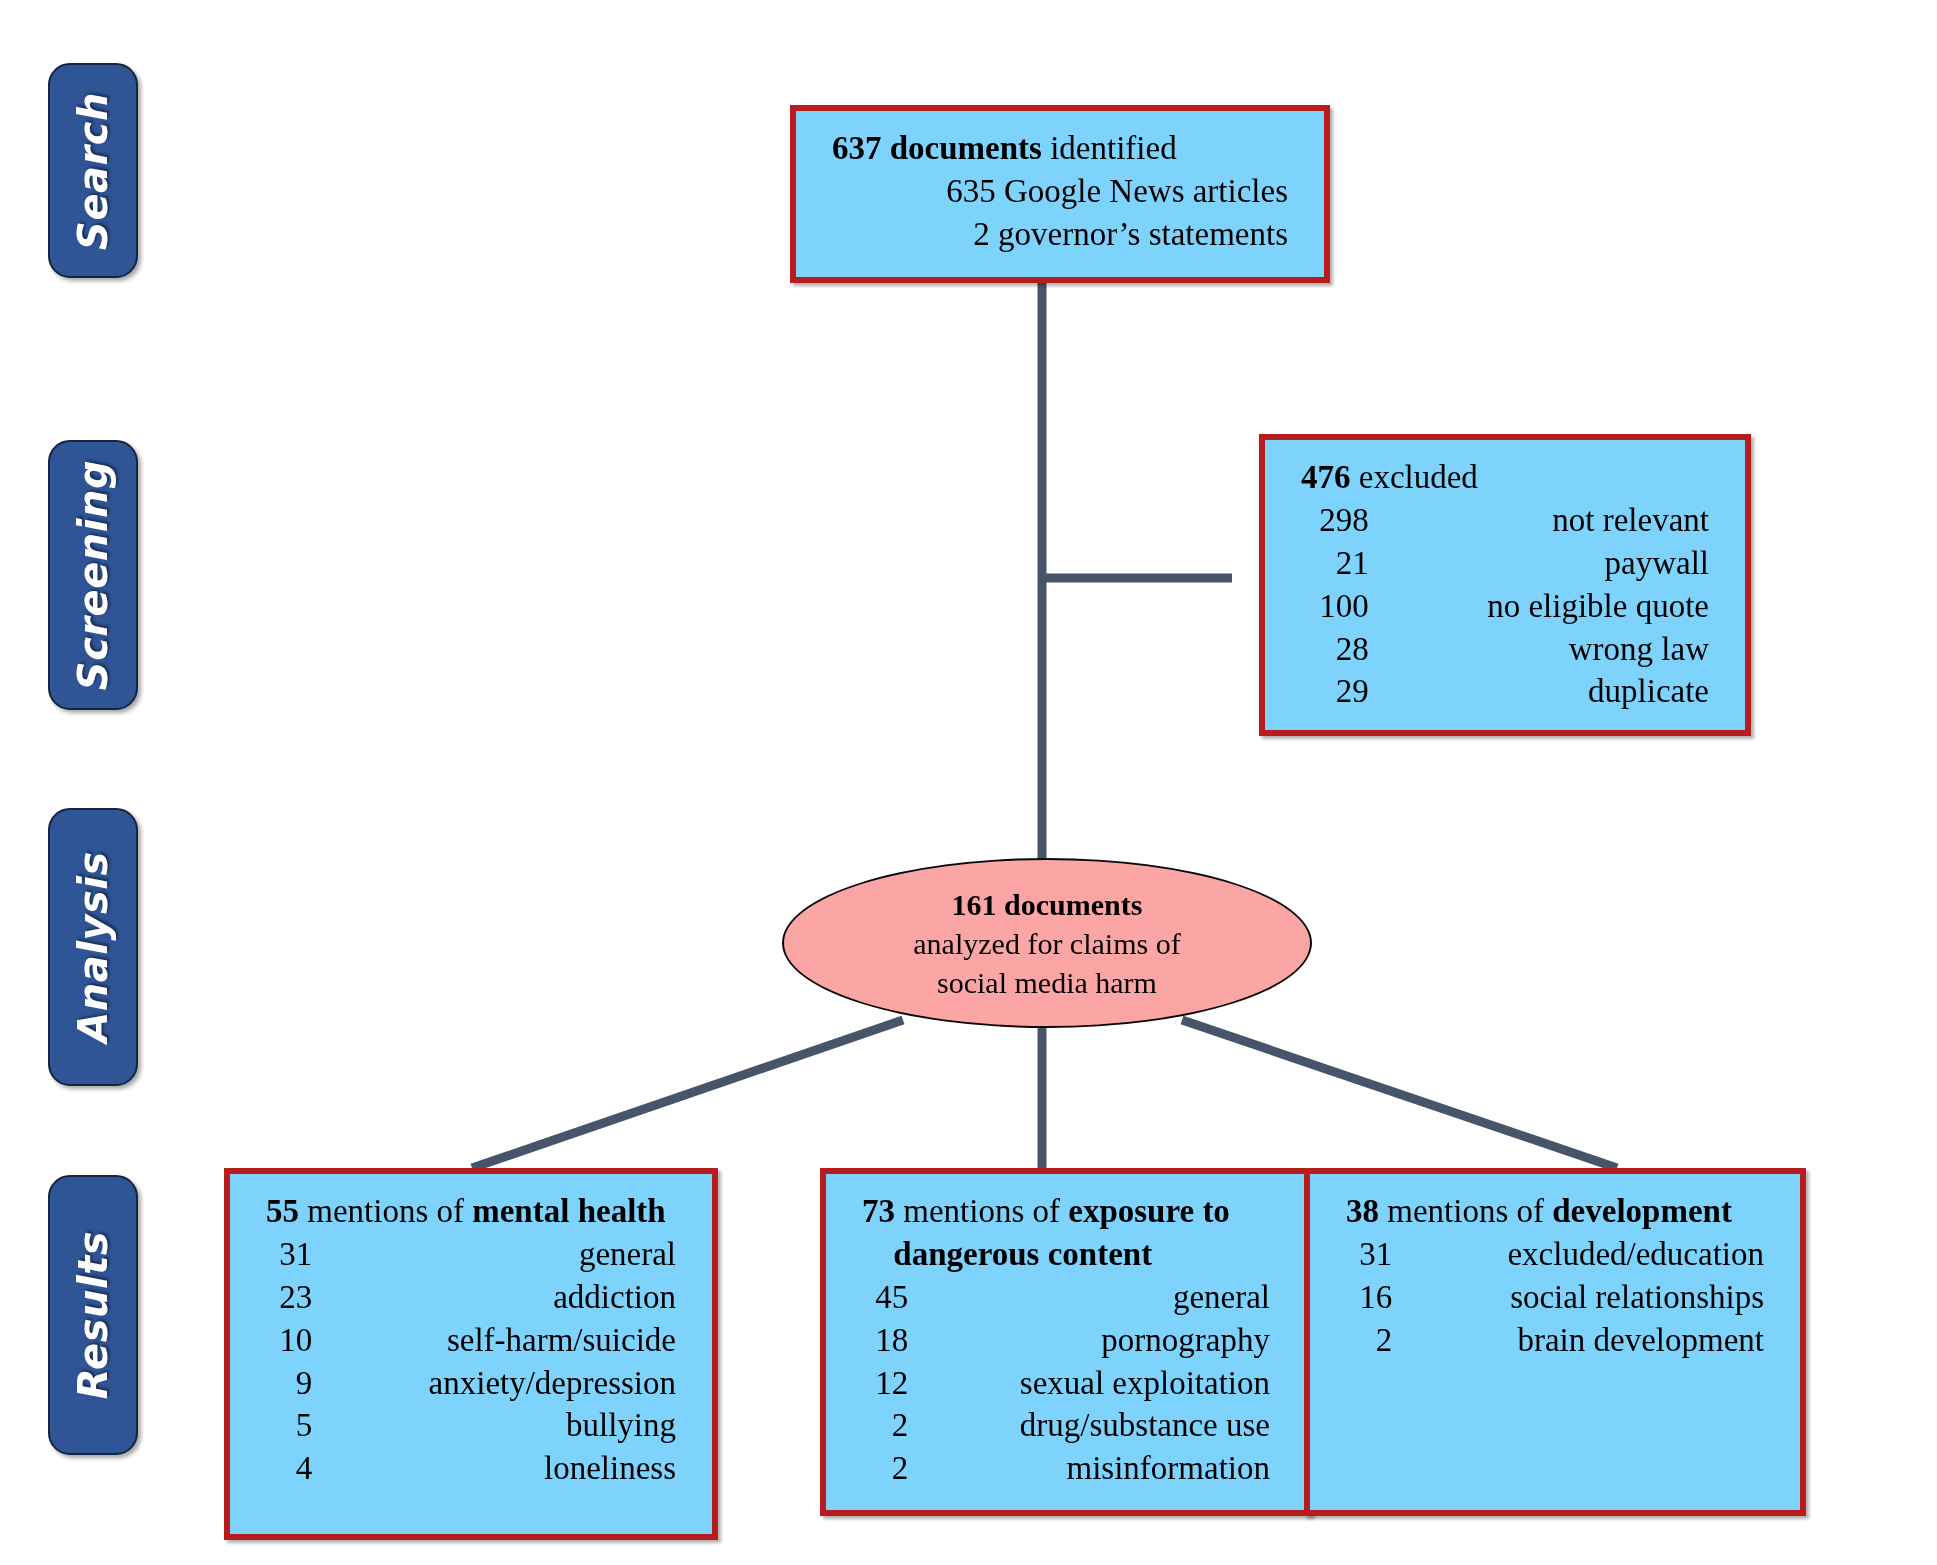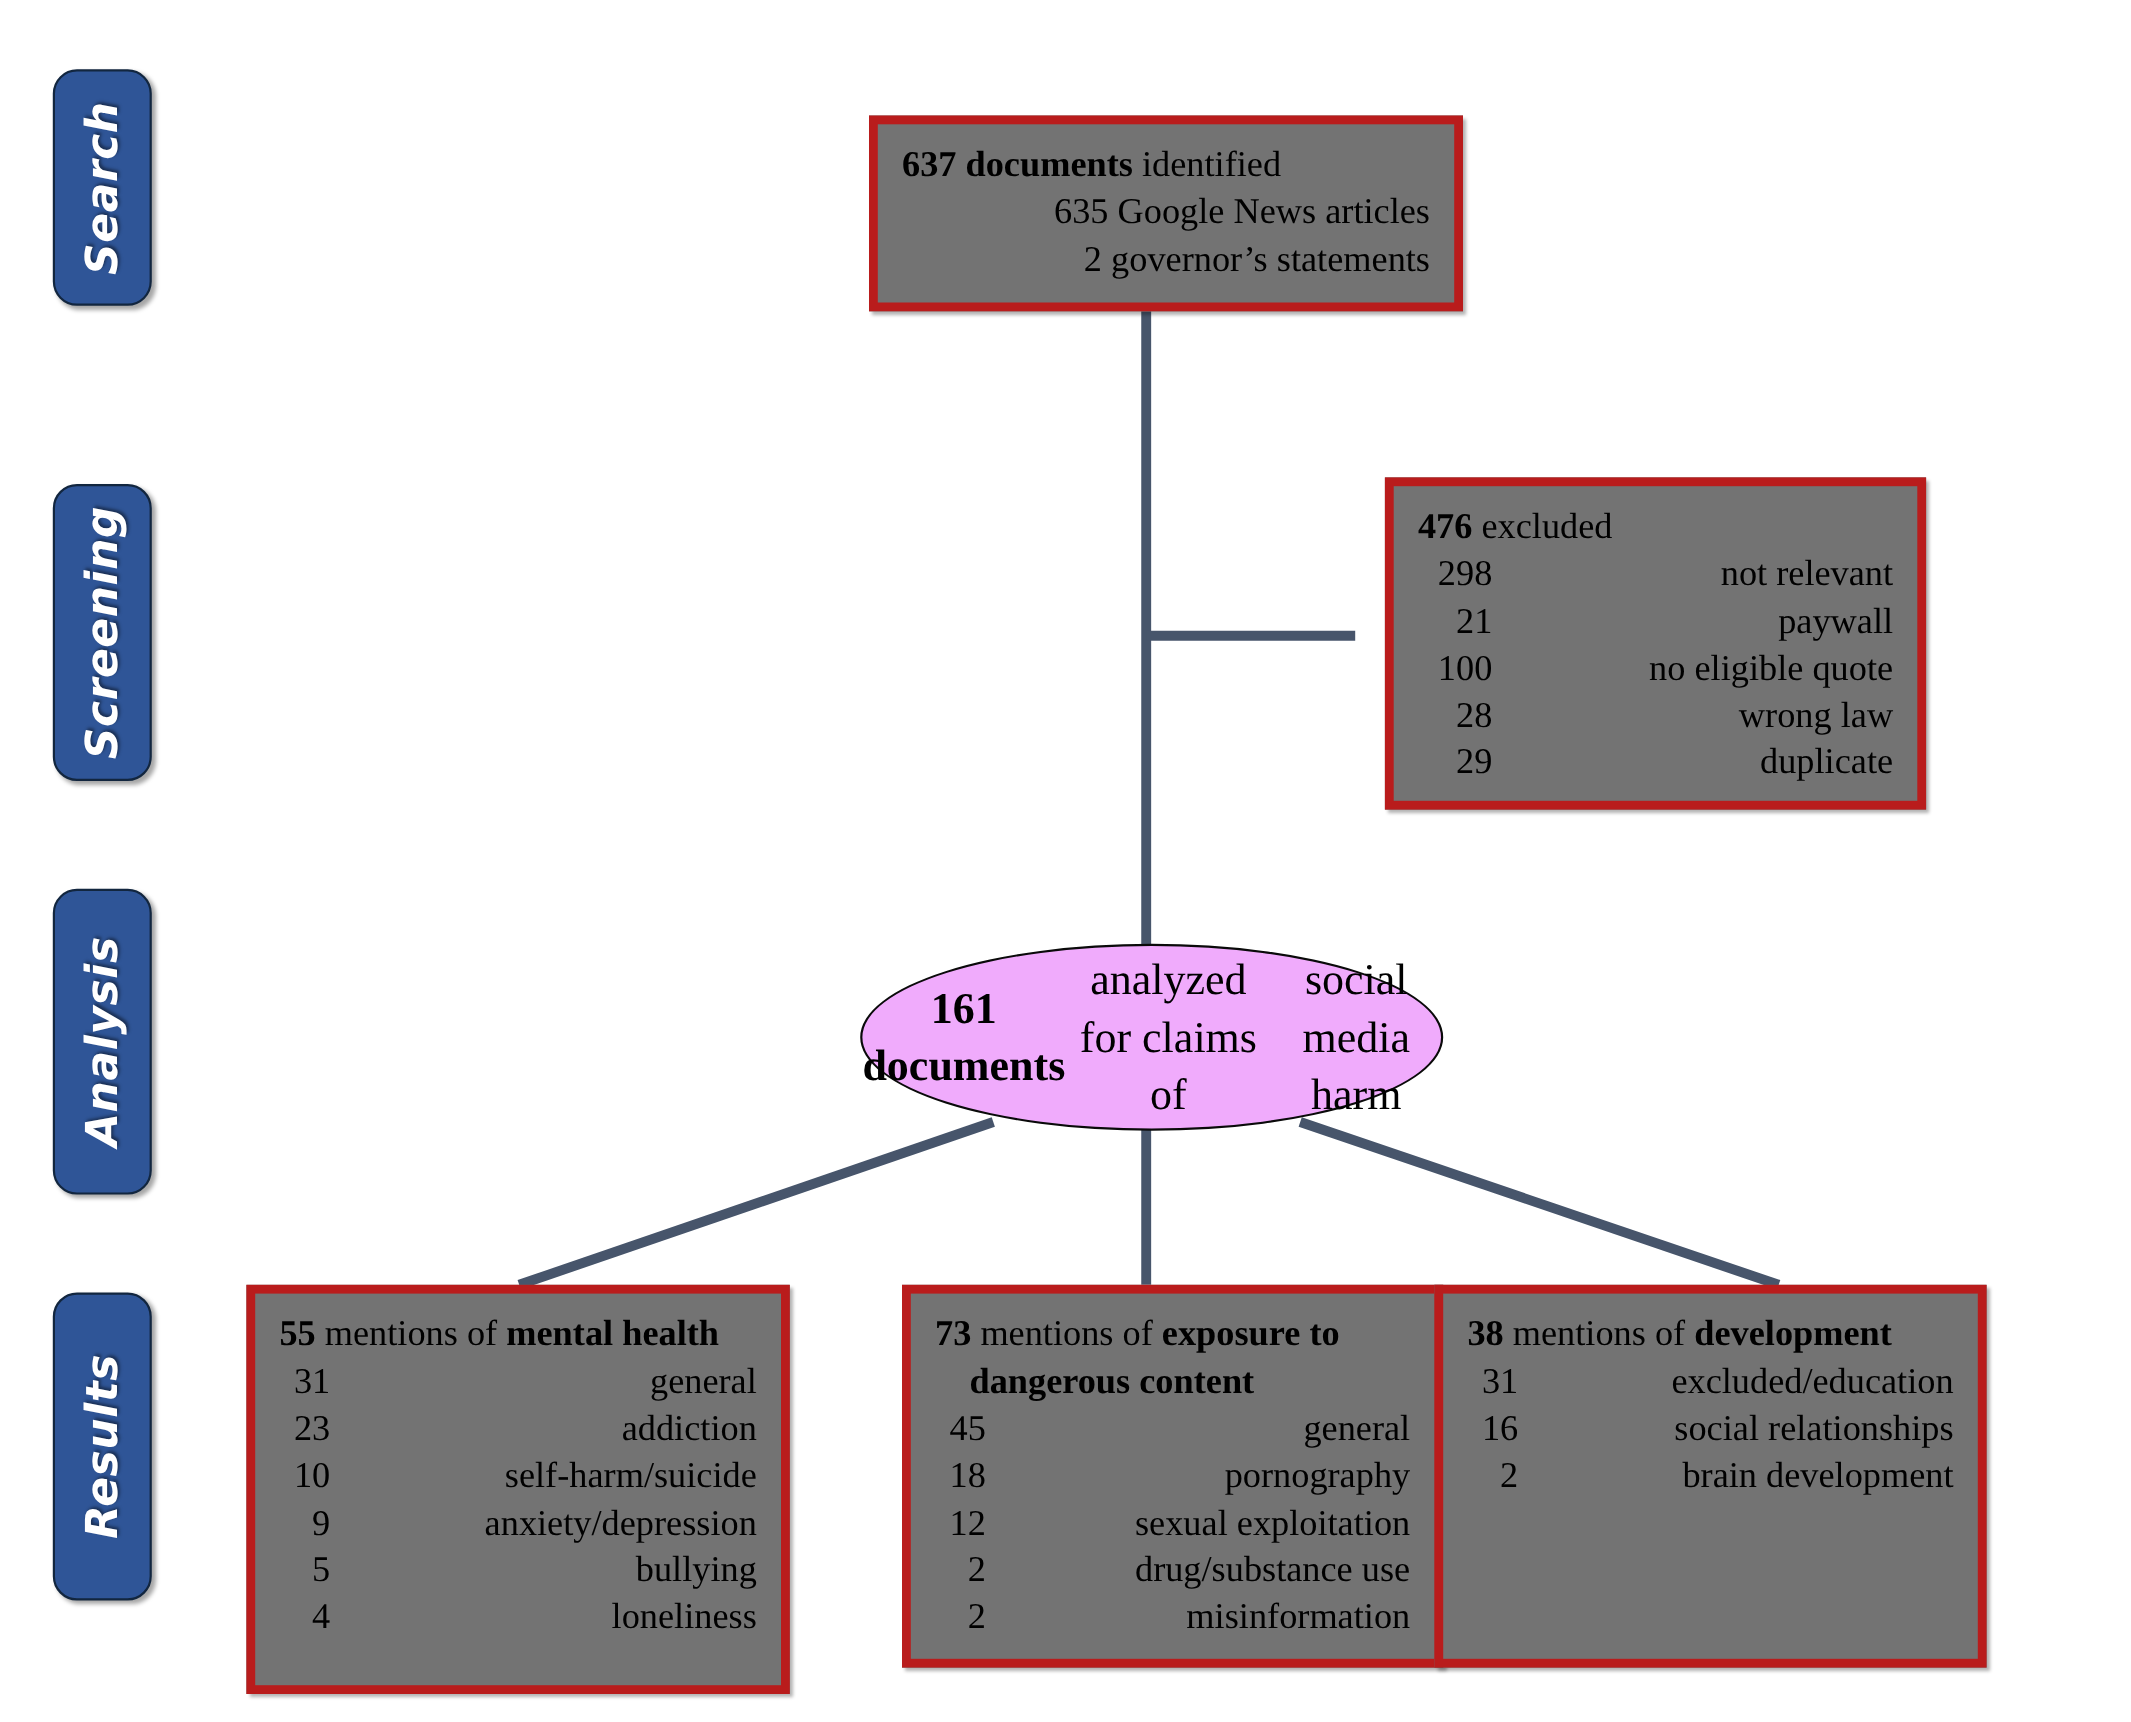--- a/index.html
+++ b/index.html
@@ -37,25 +37,25 @@
     font-weight: bold;
     font-style: italic;
     font-size: 40px;
     letter-spacing: 0.5px;
     text-shadow: 2px 2px 3px rgba(0,0,0,0.45);
   }
 
   
   .flow-box {
     position: absolute;
-    background: #737373;
-    border: 8px solid #b91c1c;
+    background: #7dd3fc;
+    border: 6px solid #b91c1c;
     box-sizing: border-box;
     box-shadow: 3px 3px 3px rgba(0,0,0,0.30);
-    padding: 16px 22px;
+    padding: 16px 36px;
   }
   .flow-box .head {
     font-size: 33px;
     line-height: 1.30;
     color: #000;
     white-space: nowrap;
   }
   .flow-box .head .num { font-weight: bold; }
   .flow-box .head .bold { font-weight: bold; }
 
@@ -80,30 +80,30 @@
   
   .w3 .sub-list li .n { width: 2.05em; }
   .w2 .sub-list li .n { width: 1.40em; }
 
   
   .right-lines { text-align: right; font-size: 33px; line-height: 1.30; }
 
   
   .oval {
     position: absolute;
-    background: #f0abfc;
+    background: #fca5a5;
     border: 2px solid #0a0a0a;
     border-radius: 50%;
     box-sizing: border-box;
     display: flex;
-    flex-direction: row;
+    flex-direction: column;
     align-items: center;
     justify-content: center;
     text-align: center;
-    font-size: 40px;
+    font-size: 30px;
     line-height: 1.30;
     color: #000;
   }
   .oval .l1 { font-weight: bold; }
 
   
   #connectors {
     position: absolute;
     left: 0;
     top: 0;

